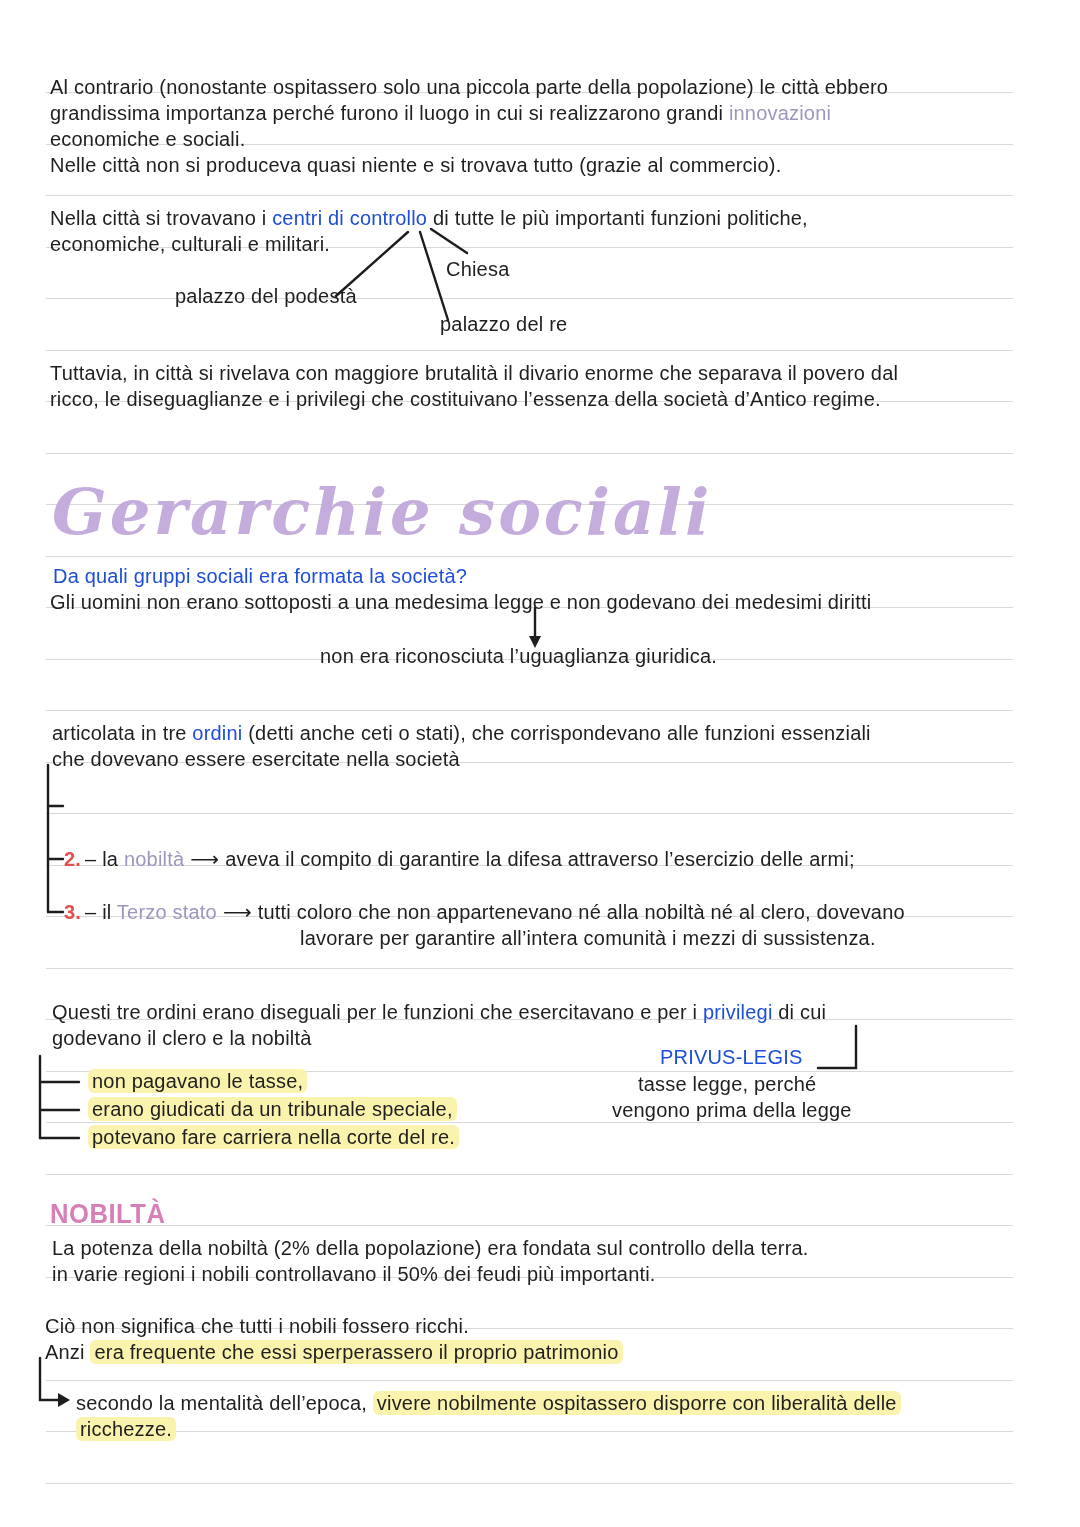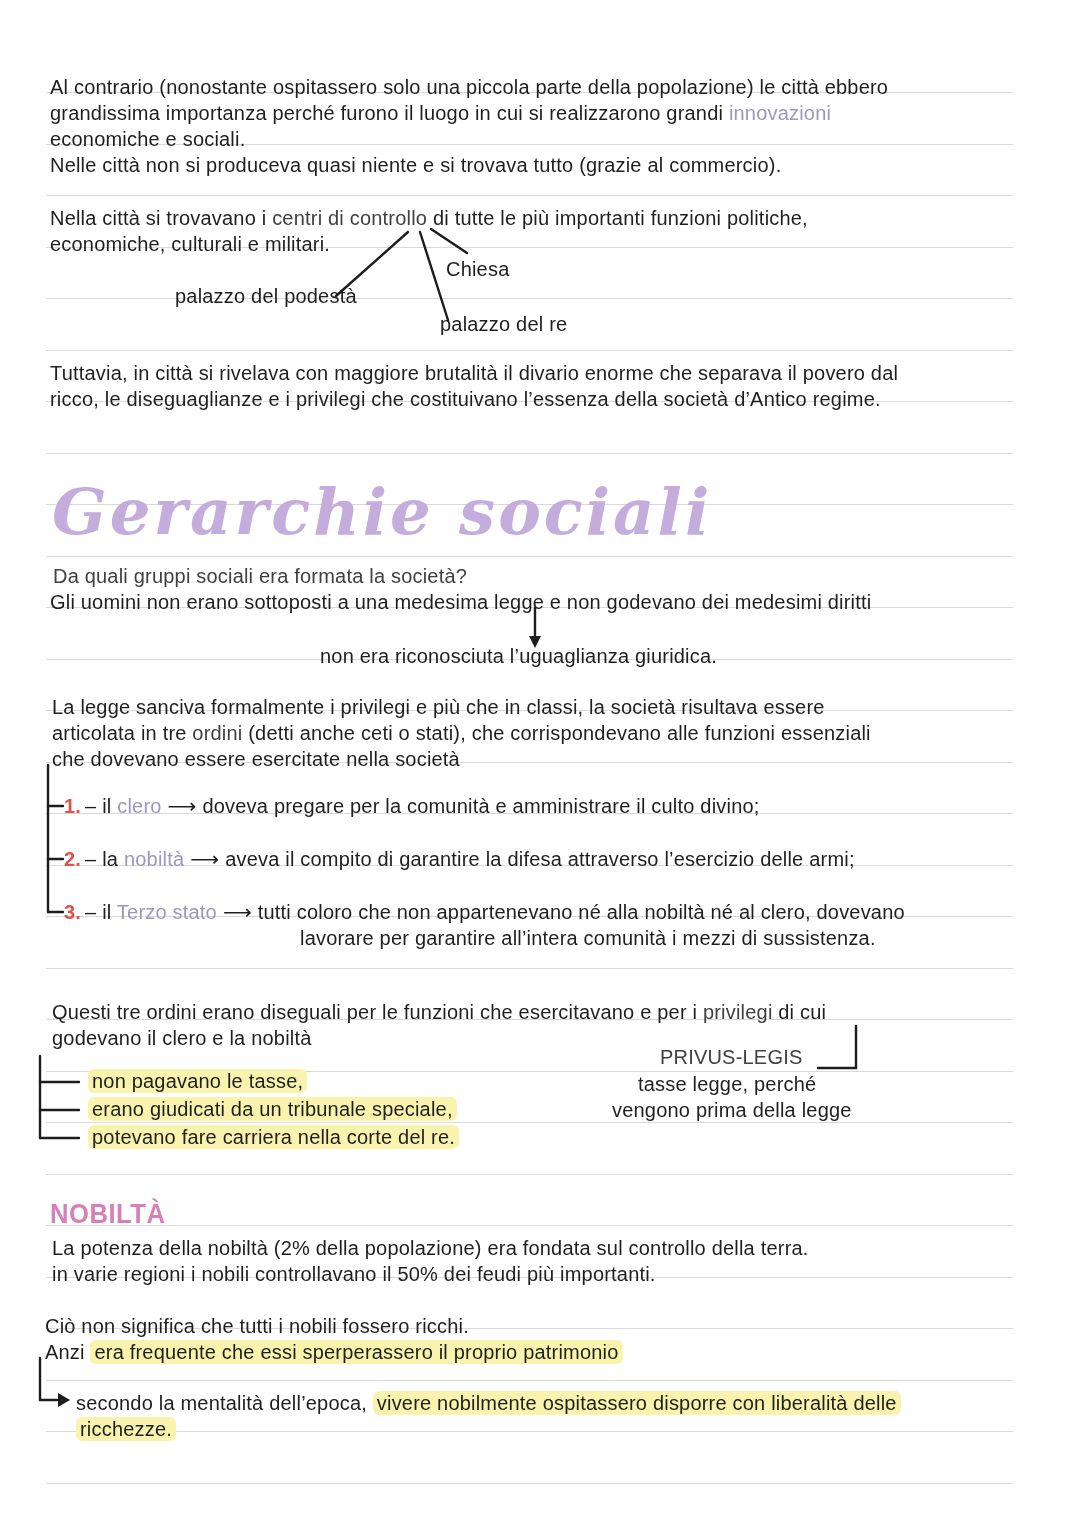--- a/index.html
+++ b/index.html
@@ -2,21 +2,21 @@
 <html><head>
 <meta charset="utf-8">
 <style>
   html,body{margin:0;padding:0;background:#ffffff;}
   #page{position:relative;width:1013px;height:1527px;background:#ffffff;overflow:hidden;
         font-family:"Liberation Sans",sans-serif;color:#1f1f1f;}
   .ruling{position:absolute;left:46px;top:92px;width:986px;height:1392px;
         background-image:repeating-linear-gradient(to bottom,#d9d9d9 0,#d9d9d9 1px,transparent 1px,transparent 51.5px);
         pointer-events:none;}
   .t{position:absolute;white-space:nowrap;font-size:20px;line-height:26px;letter-spacing:.2px;color:#1f1f1f;}
-  .red{color:#404040;}
+  .red{color:#1d4ed8;}
   .purple{color:#9d96bf;}
   .num{color:#e2514b;font-weight:bold;margin-right:4px;}
   .arrow-glyph{padding:0 6px;}
   .hl{background:#faf3ad;padding:1px 4px;border-radius:6px;}
   .script-title{position:absolute;font-family:"DejaVu Serif",serif;font-style:italic;font-weight:bold;
         font-size:64px;letter-spacing:3px;color:#c4addc;margin-top:16px;}
   .pink-heading{position:absolute;font-weight:bold;font-size:27px;letter-spacing:.5px;color:#d780b8;
         transform:scaleX(.95);transform-origin:left;}
   svg.overlay{position:absolute;left:0;top:0;pointer-events:none;}
 </style>
@@ -40,25 +40,23 @@
 
   <div class="t" style="top:360px;left:50px"><span>Tuttavia, in città si rivelava con maggiore brutalità il divario enorme che separava il povero dal</span></div>
   <div class="t" style="top:386px;left:50px"><span>ricco, le diseguaglianze e i privilegi che costituivano l’essenza della società d’Antico regime.</span></div>
 
   <div class="script-title" style="top:458px;left:52px">Gerarchie sociali</div>
 
   <div class="t red" style="top:563px;left:53px">Da quali gruppi sociali era formata la società?</div>
   <div class="t" style="top:589px;left:50px"><span>Gli uomini non erano sottoposti a una medesima legge e non godevano dei medesimi diritti</span></div>
   <div class="t" style="top:643px;left:320px"><span>non era riconosciuta l’uguaglianza giuridica.</span></div>
 
-  <div class="t" style="top:694px;left:52px"><span>La legge sanciva formalmente i privilegi e più che in classi, la società risultava essere</span></div>
   <div class="t" style="top:720px;left:52px"><span>articolata in tre </span><span class="red">ordini</span><span> (detti anche ceti o stati), che corrispondevano alle funzioni essenziali</span></div>
   <div class="t" style="top:746px;left:52px"><span>che dovevano essere esercitate nella società</span></div>
 
-  <div class="t" style="top:793px;left:64px"><span class="num">1.</span><span>– il </span><span class="purple">clero</span><span class="arrow-glyph">⟶</span><span>doveva pregare per la comunità e amministrare il culto divino;</span></div>
   <div class="t" style="top:846px;left:64px"><span class="num">2.</span><span>– la </span><span class="purple">nobiltà</span><span class="arrow-glyph">⟶</span><span>aveva il compito di garantire la difesa attraverso l’esercizio delle armi;</span></div>
   <div class="t" style="top:899px;left:64px"><span class="num">3.</span><span>– il </span><span class="purple">Terzo stato</span><span class="arrow-glyph">⟶</span><span>tutti coloro che non appartenevano né alla nobiltà né al clero, dovevano</span></div>
   <div class="t" style="top:925px;left:300px"><span>lavorare per garantire all’intera comunità i mezzi di sussistenza.</span></div>
 
   <div class="t" style="top:999px;left:52px"><span>Questi tre ordini erano diseguali per le funzioni che esercitavano e per i </span><span class="red">privilegi</span><span> di cui</span></div>
   <div class="t" style="top:1025px;left:52px"><span>godevano il clero e la nobiltà</span></div>
 
   <div class="t red" style="top:1044px;left:660px">PRIVUS-LEGIS</div>
   <div class="t" style="top:1071px;left:638px"><span>tasse legge, perché</span></div>
   <div class="t" style="top:1097px;left:612px"><span>vengono prima della legge</span></div>

